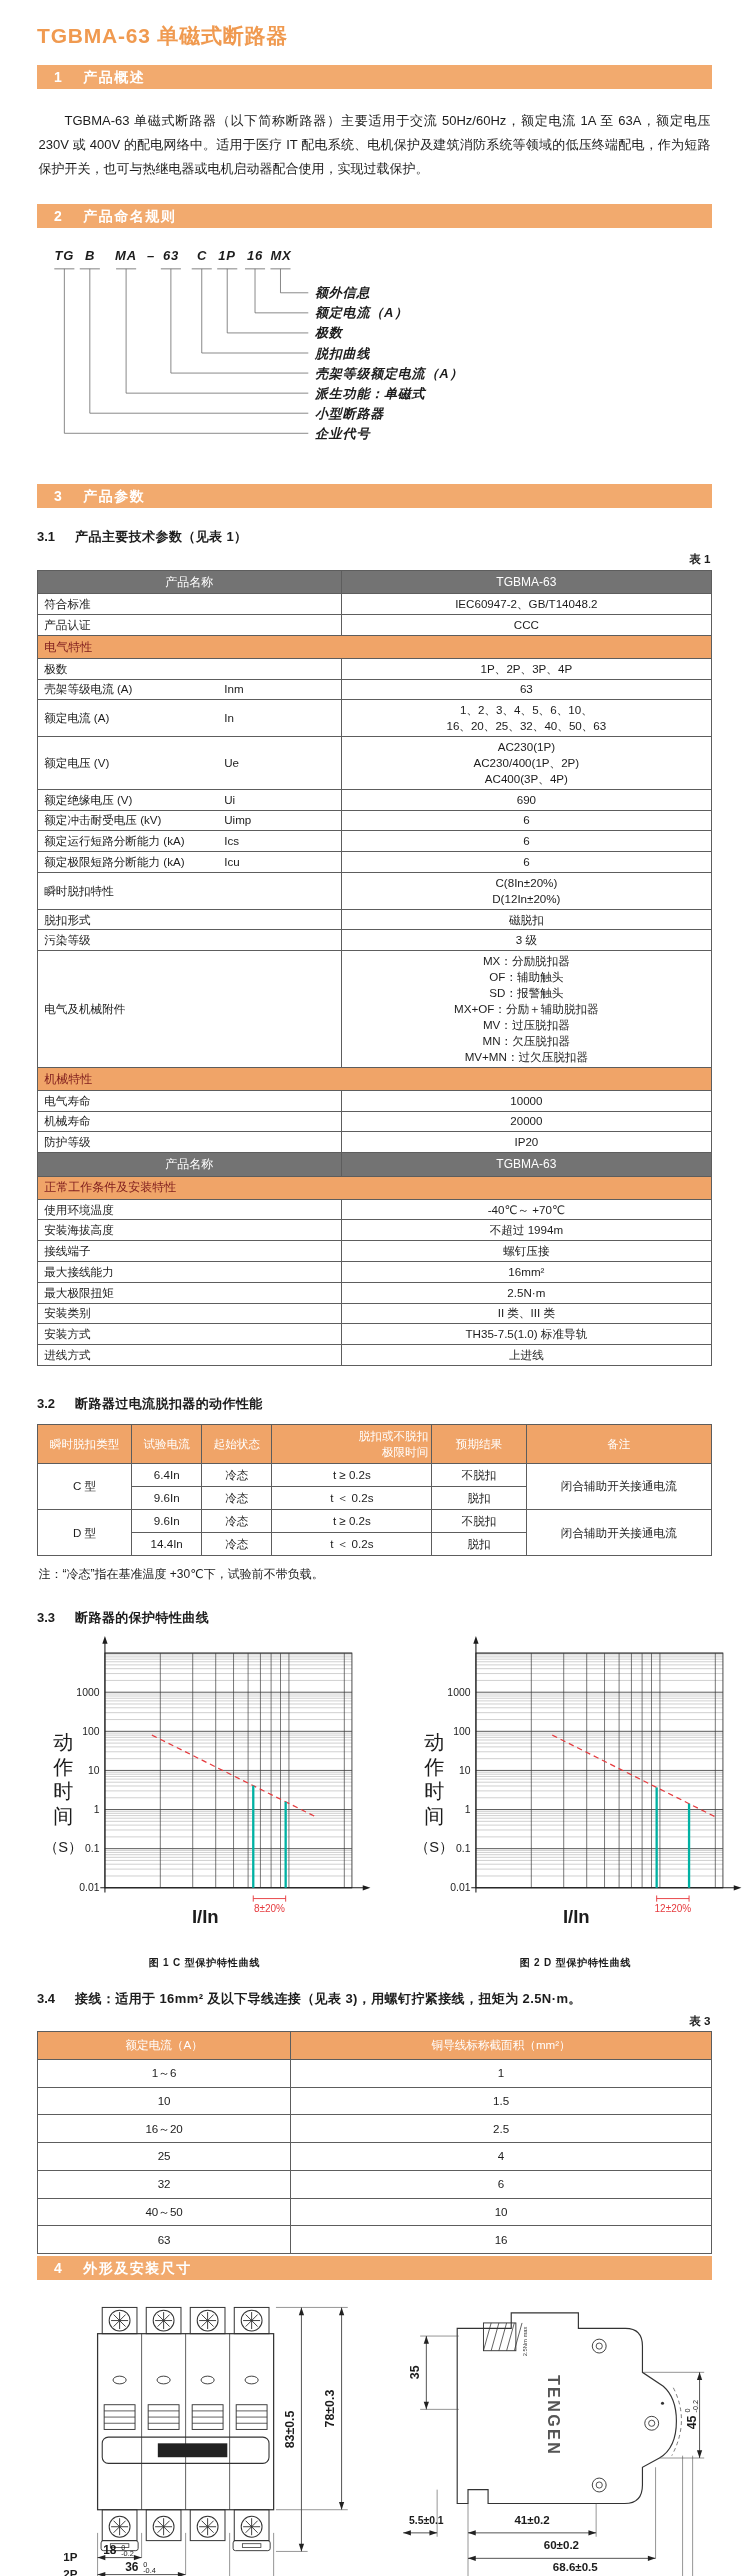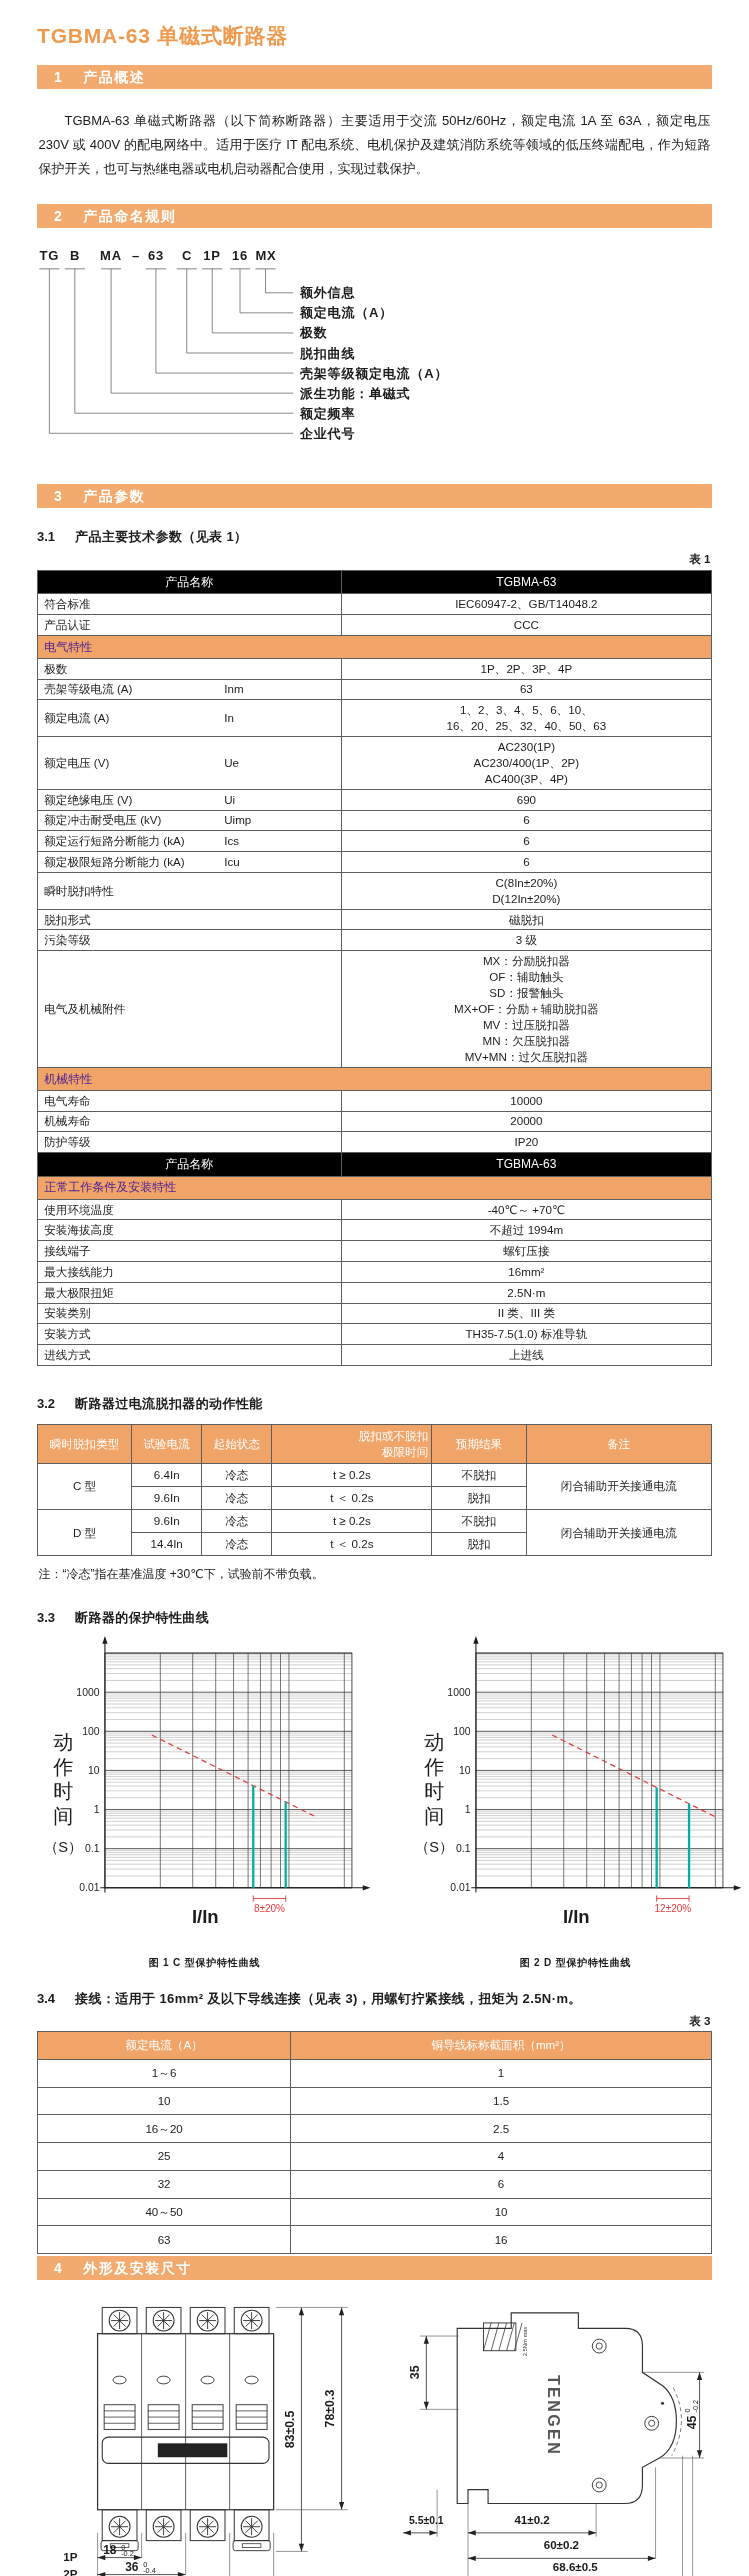--- a/index.html
+++ b/index.html
@@ -4,36 +4,36 @@
 <style>
   html,body{margin:0;padding:0;background:#fff;}
   body{font-family:"Liberation Sans","DejaVu Sans",sans-serif;color:#1c1c1c;}
   .page{width:749px;background:#fff;padding:17px 0 46px 0;}
   .content{margin:0 37px;}
   .title{font-size:21px;font-weight:bold;color:#f09a50;margin:4.6px 0 15.4px 0;letter-spacing:0.8px;}
   .banner{background:#f2aa6e;color:#fff;font-weight:bold;font-size:14px;height:24px;line-height:24px;padding-left:17px;margin:10.8px 0;}
   .banner .b-num{display:inline-block;min-width:10.8px;}
   .banner .b-title{margin-left:18.5px;letter-spacing:1.5px;}
   .overview{font-size:13px;line-height:1.85;text-align:justify;text-indent:2em;margin:20px 1.5px 23px 1.5px;}
-  .naming{position:relative;height:210px;margin:20px 0 26px 0;}
+  .naming{position:relative;height:210px;margin:20px 0 26px 15px;font-style:italic;}
   .naming .tok{position:absolute;top:0;transform:translateX(-50%);font-size:13px;font-weight:bold;letter-spacing:0.8px;}
   .naming .lbl{position:absolute;left:263px;font-size:13px;font-weight:bold;white-space:nowrap;letter-spacing:0.8px;}
   .naming svg{position:absolute;left:0;top:0;}
   .h3row{display:flex;align-items:baseline;margin:20px 0 6.2px 0;}
   .h3num{font-size:13px;font-weight:bold;margin-right:20px;}
   .h3txt{font-size:13px;font-weight:bold;letter-spacing:0.4px;}
   .table-tag{text-align:right;font-size:11.6px;font-weight:bold;margin:3.1px 1.5px 2.3px 0;}
   table{border-collapse:collapse;width:100%;table-layout:fixed;}
   table,td,th{border:0.8px solid #5d5d5d;}
   table{border:1.2px solid #3a3a3a;}
   td{font-size:11.6px;padding:1.9px 6.2px;line-height:1.38;}
   .t1 .c-label{width:44%;text-align:left;}
   .t1 .c-val{text-align:center;}
-  .t1 .hdr td{background:#000000;color:#fff;text-align:center;font-size:12px;padding:3.1px;}
-  .t1 .sub td{background:#f0a468;color:#4c1d95;text-align:left;font-size:12px;padding:2.7px 6.2px;}
+  .t1 .hdr td{background:#737373;color:#fff;text-align:center;font-size:12px;padding:3.1px;}
+  .t1 .sub td{background:#f0a468;color:#7f1d1d;text-align:left;font-size:12px;padding:2.7px 6.2px;}
   .t1 .lblwrap{display:flex;}
   .t1 .sym{margin-left:auto;width:38%;text-align:left;}
   .t2 td{text-align:center;padding:3.1px 3.1px;}
   .t2 .hdr td{background:#f0a468;color:#fff;font-size:11.6px;}
   .note{font-size:12px;margin:9.3px 1.5px 23px 1.5px;}
   .charts{display:flex;gap:36px;margin:6.2px 0 4.6px 0;}
   .chart-block{width:335px;}
   .chart-cap{text-align:center;font-size:10px;font-weight:bold;margin-top:4.6px;letter-spacing:0.8px;}
   .t3 td{text-align:center;padding:5.4px 3.1px;}
   .t3 .hdr td{background:#f0a468;color:#fff;}
@@ -83,21 +83,21 @@
         <span class="tok" style="left: 150px;">C</span>
         <span class="tok" style="left: 175px;">1P</span>
         <span class="tok" style="left: 203px;">16</span>
         <span class="tok" style="left: 229px;">MX</span>
         <div class="lbl" style="top: 36px;">额外信息</div>
         <div class="lbl" style="top: 56px;">额定电流（A）</div>
         <div class="lbl" style="top: 76px;">极数</div>
         <div class="lbl" style="top: 97px;">脱扣曲线</div>
         <div class="lbl" style="top: 117px;">壳架等级额定电流（A）</div>
         <div class="lbl" style="top: 137px;">派生功能：单磁式</div>
-        <div class="lbl" style="top: 157px;">额定频率</div>
+        <div class="lbl" style="top: 157px;">小型断路器</div>
         <div class="lbl" style="top: 177px;">企业代号</div>
       </div>
 
     <div class="banner">
       <span class="b-num">3</span><span class="b-title">产品参数</span>
     </div>
 
     <div class="h3row">
       <span class="h3num">3.1</span>
       <span class="h3txt">产品主要技术参数（见表 1）</span>

